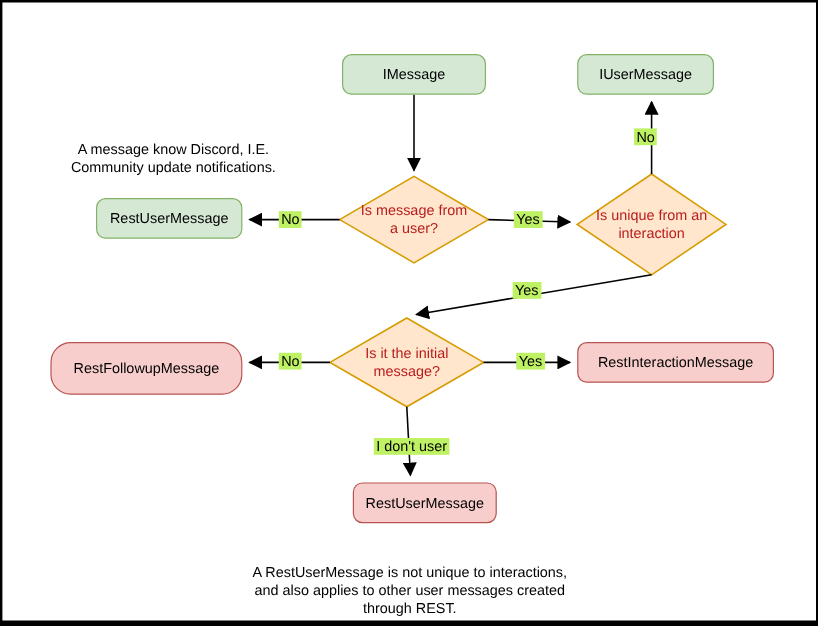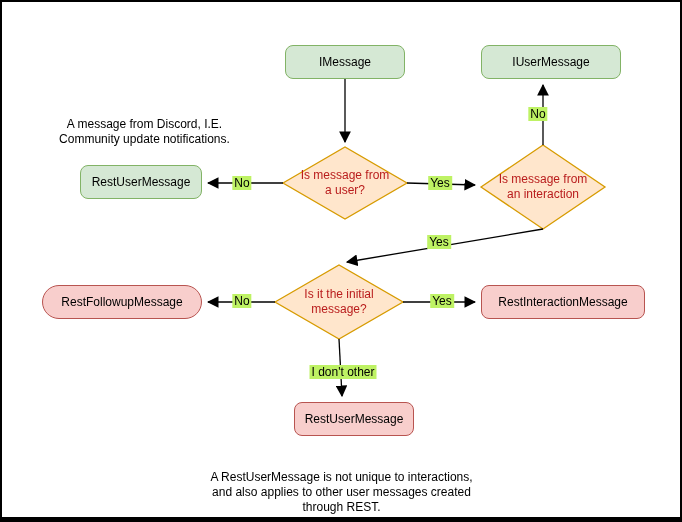--- a/index.html
+++ b/index.html
@@ -77,37 +77,37 @@
     <line x1="281" y1="181" x2="206" y2="181" stroke="#000" stroke-width="1.3" marker-end="url(#arrow)"></line>
     <line x1="405" y1="181" x2="473" y2="183" stroke="#000" stroke-width="1.3" marker-end="url(#arrow)"></line>
     <line x1="541" y1="143" x2="541" y2="83" stroke="#000" stroke-width="1.3" marker-end="url(#arrow)"></line>
     <line x1="541" y1="227" x2="345" y2="260" stroke="#000" stroke-width="1.3" marker-end="url(#arrow)"></line>
     <line x1="273" y1="300" x2="206" y2="300" stroke="#000" stroke-width="1.3" marker-end="url(#arrow)"></line>
     <line x1="401" y1="300" x2="473" y2="300" stroke="#000" stroke-width="1.3" marker-end="url(#arrow)"></line>
     <line x1="337" y1="337" x2="340" y2="394" stroke="#000" stroke-width="1.3" marker-end="url(#arrow)"></line>
   </svg>
 
   <div class="node green" style="left:283px; top:43px;  width:120px; height:34px;">IMessage</div>
-  <div class="node green" style="left:479px; top:43px;  width:140px; height:34px;">IUserMessage</div>
+  <div class="node green" style="left:479px; top:43px;  width:114px; height:34px;">IUserMessage</div>
   <div class="node green" style="left:78px;  top:163px; width:122px; height:34px;">RestUserMessage</div>
-  <div class="node red" style="left:40px;  top:283px; width:160px; height:34px;border-radius:17px;">RestFollowupMessage</div>
+  <div class="node red" style="left:40px;  top:283px; width:160px; height:44px;border-radius:17px;">RestFollowupMessage</div>
   <div class="node red" style="left:479px; top:283px; width:164px; height:34px;">RestInteractionMessage</div>
   <div class="node red" style="left:280px; top:400px; width:120px; height:34px;margin-left:12px;">RestUserMessage</div>
 
   <div class="dlabel" style="left:281px; top:145px; width:124px; height:72px;">Is message from a user?</div>
-  <div class="dlabel" style="left:479px; top:145px; width:124px; height:80px;">Is message from an interaction</div>
+  <div class="dlabel" style="left:479px; top:145px; width:124px; height:80px;">Is unique from an interaction</div>
   <div class="dlabel" style="left:273px; top:263px; width:128px; height:74px;">Is it the initial message?</div>
 
   <div class="elabel" style="left:240px; top:181px;">No</div>
   <div class="elabel" style="left:438px; top:181px;">Yes</div>
   <div class="elabel" style="left:536px; top:112px;">No</div>
   <div class="elabel" style="left:437px; top:240px;">Yes</div>
   <div class="elabel" style="left:240px; top:299px;">No</div>
   <div class="elabel" style="left:440px; top:299px;">Yes</div>
-  <div class="elabel" style="left:341px; top:370px;">I don't other</div>
+  <div class="elabel" style="left:341px; top:370px;">I don't user</div>
 
-  <div class="annotation" style="left:45px; top:115px; width:195px;">A message from Discord, I.E.
+  <div class="annotation" style="left:45px; top:115px; width:195px;">A message know Discord, I.E.
 Community update notifications.</div>
   <div class="annotation" style="left:172px; top:468px; width:335px;">A RestUserMessage is not unique to interactions,
 and also applies to other user messages created
 through REST.</div>
 
 </div>
 
 </body></html>

